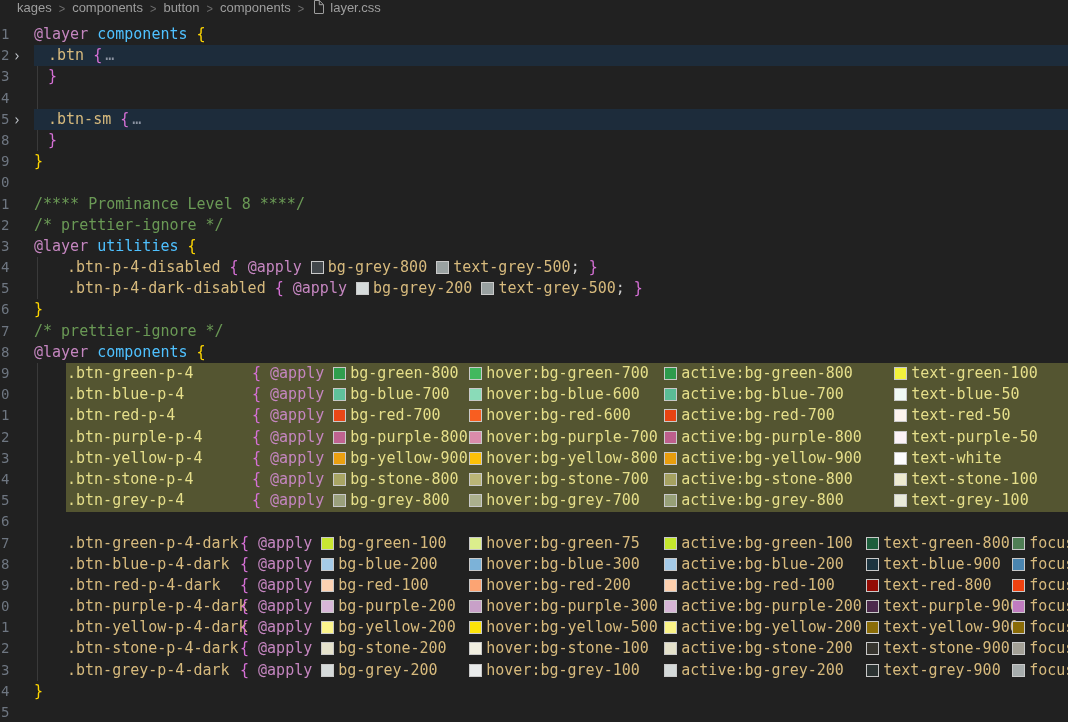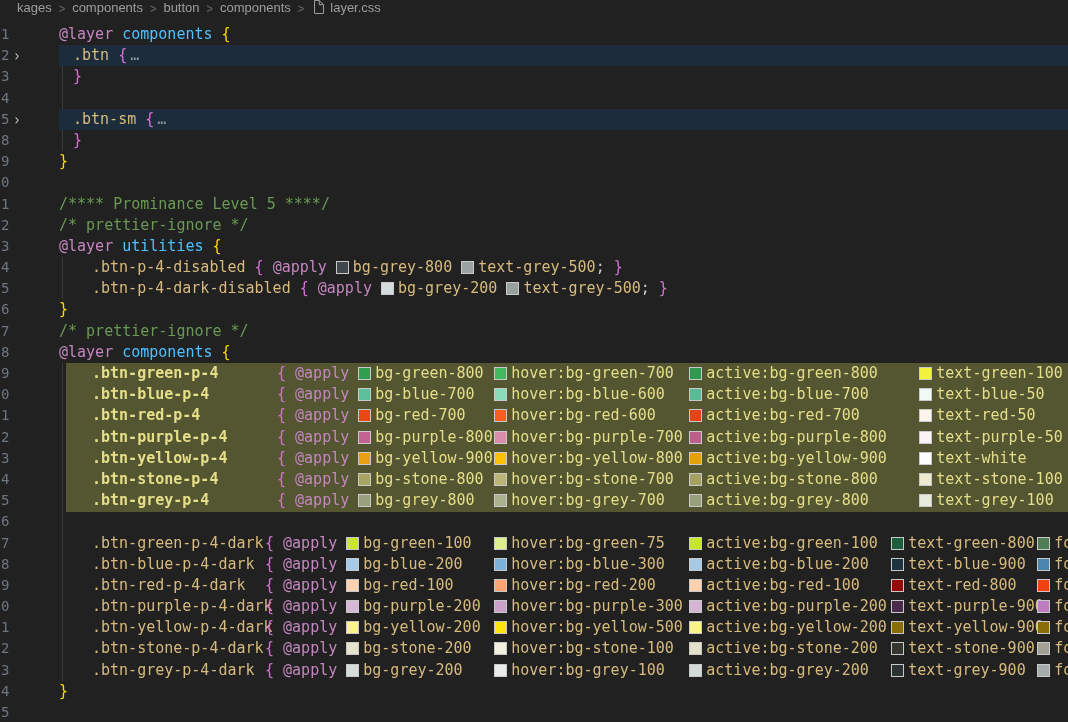--- a/index.html
+++ b/index.html
@@ -15,41 +15,41 @@
   
   .editor{position:absolute;top:22px;left:0;right:0;bottom:0;padding-top:2px;}
   .selection-overlay{position:absolute;left:66px;right:0;top:341.2px;height:148.4px;
     background:var(--c-selectionBg);}
   .row{position:relative;display:flex;height:21.2px;
     font-family:"DejaVu Sans Mono","Liberation Mono",monospace;font-size:15px;line-height:21.2px;}
   .gutter{width:34px;flex:none;position:relative;height:100%;}
   .gutter .num{position:absolute;left:1px;top:0;font-size:14px;color:var(--c-gutter);}
   .gutter .chev{position:absolute;left:13px;top:0;color:#c3c7cd;font-size:13px;
     display:inline-block;transform:scaleY(1.25);transform-origin:center;}
-  .content{flex:1;position:relative;height:100%;white-space:pre;overflow:visible;margin-left:25px;}
+  .content{flex:1;position:relative;height:100%;white-space:pre;overflow:visible;}
   .content.fold-bg{background:var(--c-foldBg);}
   .guide{position:absolute;left:3px;top:0;bottom:0;width:1px;background:var(--c-guide);}
   .indent{display:inline-block;}
 
   .tk-at{color:var(--c-at);}
   .tk-layer{color:var(--c-layer);}
   .tk-b1{color:var(--c-b1);}
   .tk-b2{color:var(--c-b2);}
   .tk-sel{color:var(--c-sel);}
   .tk-util{color:var(--c-util);}
   .tk-pl{color:var(--c-pl);}
   .tk-comment{color:var(--c-comment);}
   .tk-fold{color:var(--c-fold);margin-left:3px;}
   .sel-row .tk-sel,.sel-row .tk-util,.sel-row .tk-pl{color:var(--c-selText);}
 
   .sw{display:inline-block;width:13px;height:13px;border:1px solid #c9c9c9;
     margin-right:4px;vertical-align:-2px;box-sizing:border-box;}
 
   .cell{display:inline-block;white-space:pre;vertical-align:baseline;}
-  .grid-light .cell.sel-col{width:185px;font-weight:bold;}
+  .grid-light .cell.sel-col{width:185px;}
   .grid-dark  .cell.sel-col{width:173px;}
   .grid-light .cell.bg{width:136px;}
   .grid-dark  .cell.bg{width:148px;}
   .cell.hover{width:195px;}
   .cell.active{width:202px;}
   .grid-light .cell.text{width:177px;padding-left:28px;}
   .grid-dark  .cell.text{width:146px;}
 </style>
 </head>
 <body>
@@ -125,21 +125,21 @@
       <div class="row">
         <div class="gutter">
           <span class="num">0</span>
         </div>
         <div class="content"></div>
       </div>
       <div class="row">
         <div class="gutter">
           <span class="num">1</span>
         </div>
-        <div class="content"><span class="tk-comment">/**** Prominance Level 5 ****/</span></div>
+        <div class="content"><span class="tk-comment">/**** Prominance Level 8 ****/</span></div>
       </div>
       <div class="row">
         <div class="gutter">
           <span class="num">2</span>
         </div>
         <div class="content"><span class="tk-comment">/* prettier-ignore */</span></div>
       </div>
       <div class="row">
         <div class="gutter">
           <span class="num">3</span>

